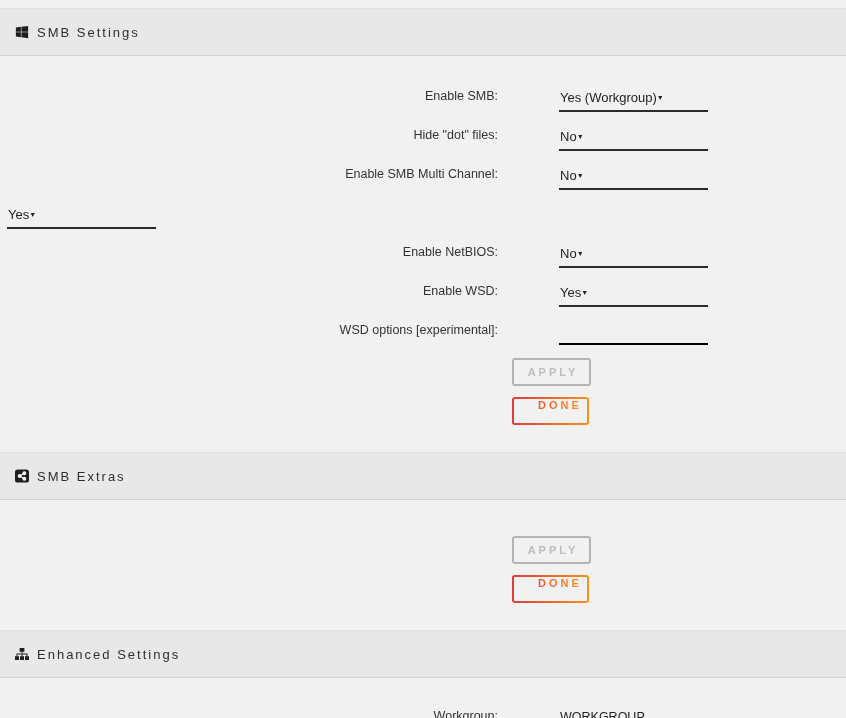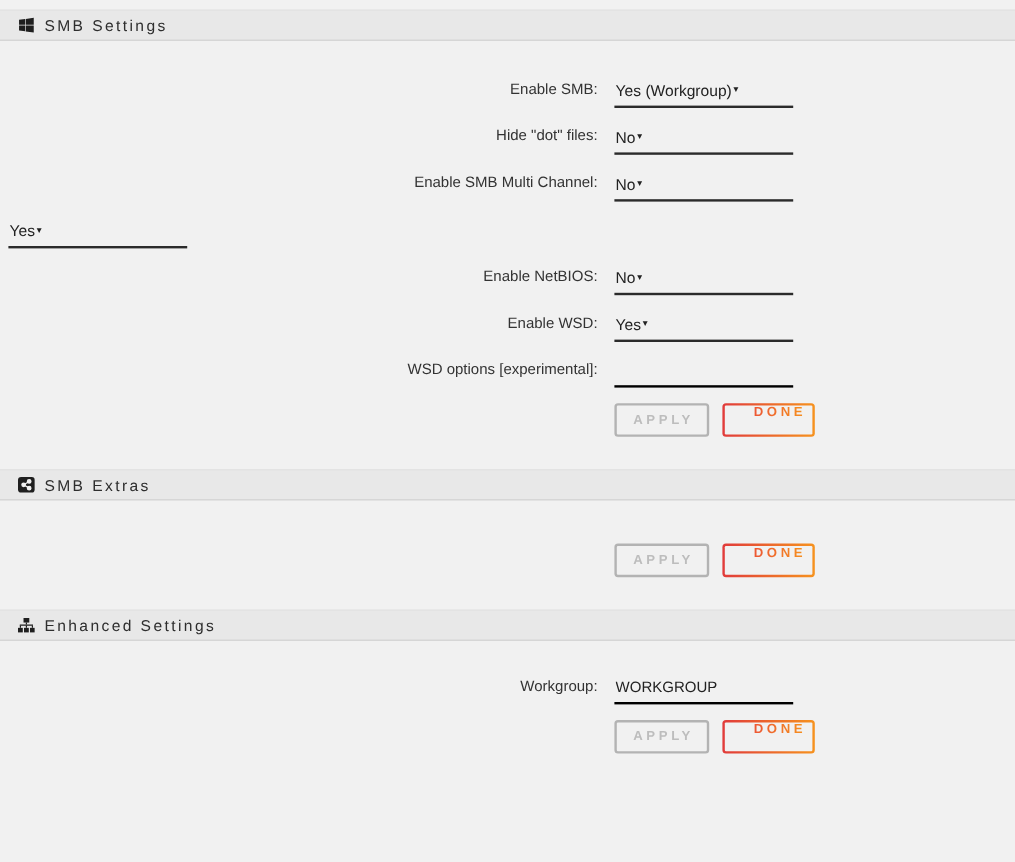--- a/index.html
+++ b/index.html
@@ -10,21 +10,21 @@
     overflow: hidden;
     background: #f1f1f1;
     font-family: "Liberation Sans", sans-serif;
   }
   #app { padding-top: 8px; }
 
   .section { margin: 0 0 27px 0; }
   .section:last-child { margin-bottom: 0; }
 
   .section-header {
-    height: 26px;
+    height: 48px;
     box-sizing: border-box;
     background: #e8e8e8;
     border-top: 1px solid #e2e2e2;
     border-bottom: 1px solid #d2d2d2;
     display: flex;
     align-items: center;
     padding-left: 15px;
   }
   .section-header .hdr-icon {
     width: 14px; height: 14px;
@@ -40,20 +40,21 @@
   }
 
   .section-body { padding-top: 28px; }
   .section:nth-child(1) .section-body { padding-top: 30px; }
   .section:nth-child(2) .section-body { padding-top: 27px; }
 
   .form-row {
     display: flex;
     align-items: flex-start;
     margin-bottom: 13px;
+    gap: 47px;
   }
   .row-label {
     width: 505px;
     box-sizing: border-box;
     text-align: right;
     padding-right: 7px;
     padding-top: 3px;
     font-size: 12.5px;
     color: #333;
     white-space: nowrap;
@@ -109,20 +110,21 @@
     color: #222;
     padding: 3px 5px;
     border-radius: 0;
   }
 
   .buttons-row {
     display: flex;
     gap: 11px;
     margin-left: 512px;
     margin-top: 9px;
+    flex-direction: column;
   }
   .btn {
     height: 28px;
     box-sizing: border-box;
     display: flex;
     align-items: center;
     justify-content: center;
     font-size: 11px;
     font-weight: bold;
     letter-spacing: 3px;

